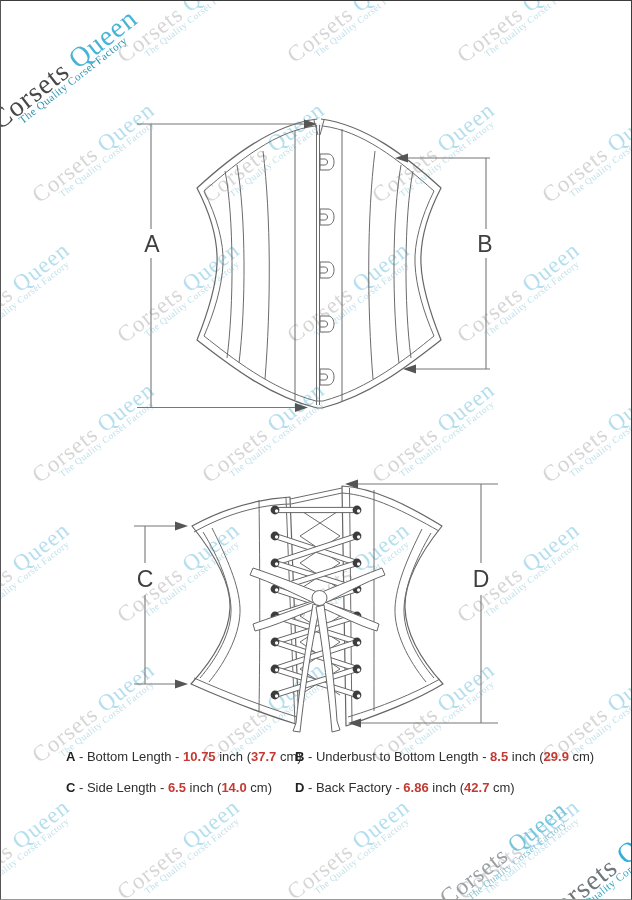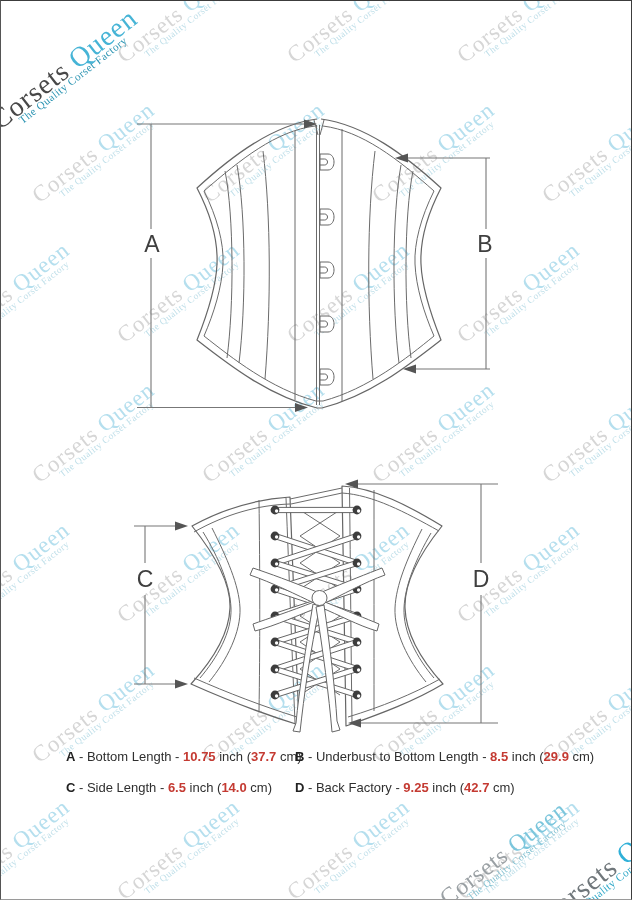--- a/index.html
+++ b/index.html
@@ -332,16 +332,16 @@
 
   <div class="dimletter" style="left:151px;top:243px;">A</div>
   <div class="dimletter" style="left:484px;top:243px;">B</div>
   <div class="dimletter" style="left:144px;top:578px;">C</div>
   <div class="dimletter" style="left:480px;top:578px;">D</div>
 
   <div id="legend">
       <div class="meas" style="left: 65px; top: 748px;"><b>A</b><span> - Bottom Length - </span><b class="red">10.75</b><span> inch (</span><b class="red">37.7</b><span> cm)</span></div>
       <div class="meas" style="left: 294px; top: 748px;"><b>B</b><span> - Underbust to Bottom Length - </span><b class="red">8.5</b><span> inch (</span><b class="red">29.9</b><span> cm)</span></div>
       <div class="meas" style="left: 65px; top: 779px;"><b>C</b><span> - Side Length - </span><b class="red">6.5</b><span> inch (</span><b class="red">14.0</b><span> cm)</span></div>
-      <div class="meas" style="left: 294px; top: 779px;"><b>D</b><span> - Back Factory - </span><b class="red">9.25</b><span> inch (</span><b class="red">42.7</b><span> cm)</span></div>
+      <div class="meas" style="left: 294px; top: 779px;"><b>D</b><span> - Back Factory - </span><b class="red">6.86</b><span> inch (</span><b class="red">42.7</b><span> cm)</span></div>
     </div>
 
 </div>
 
 </body></html>

